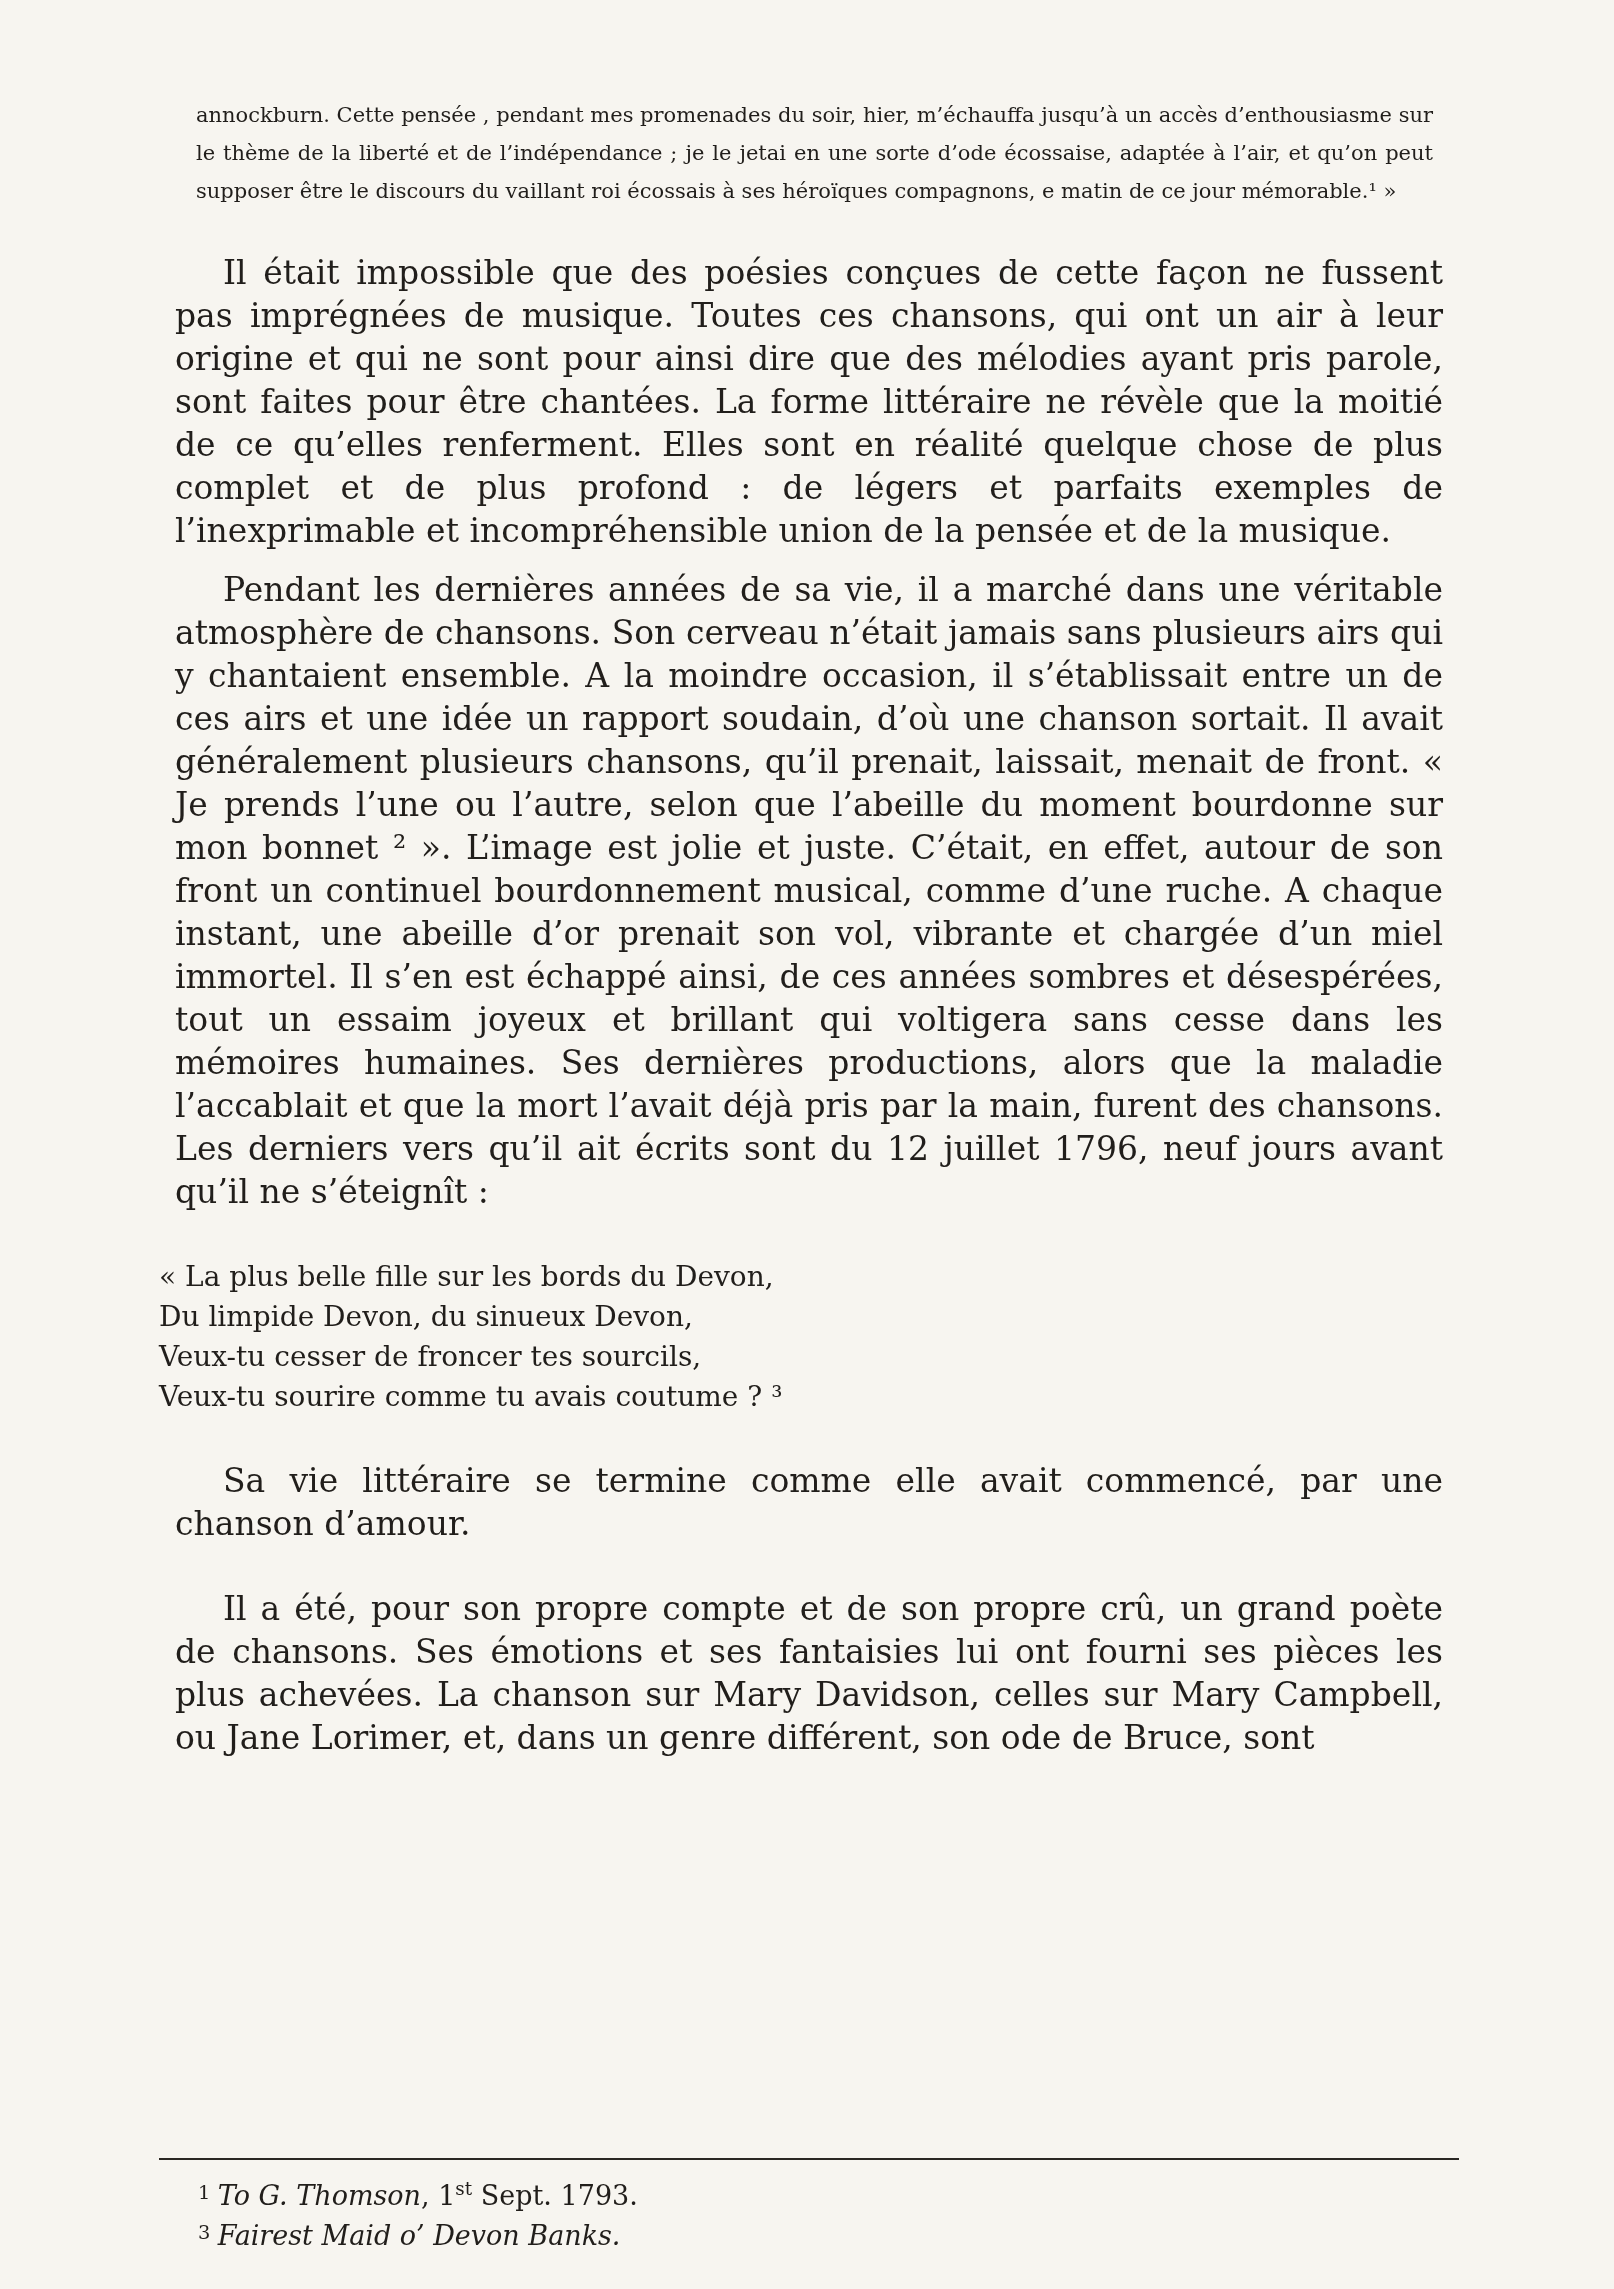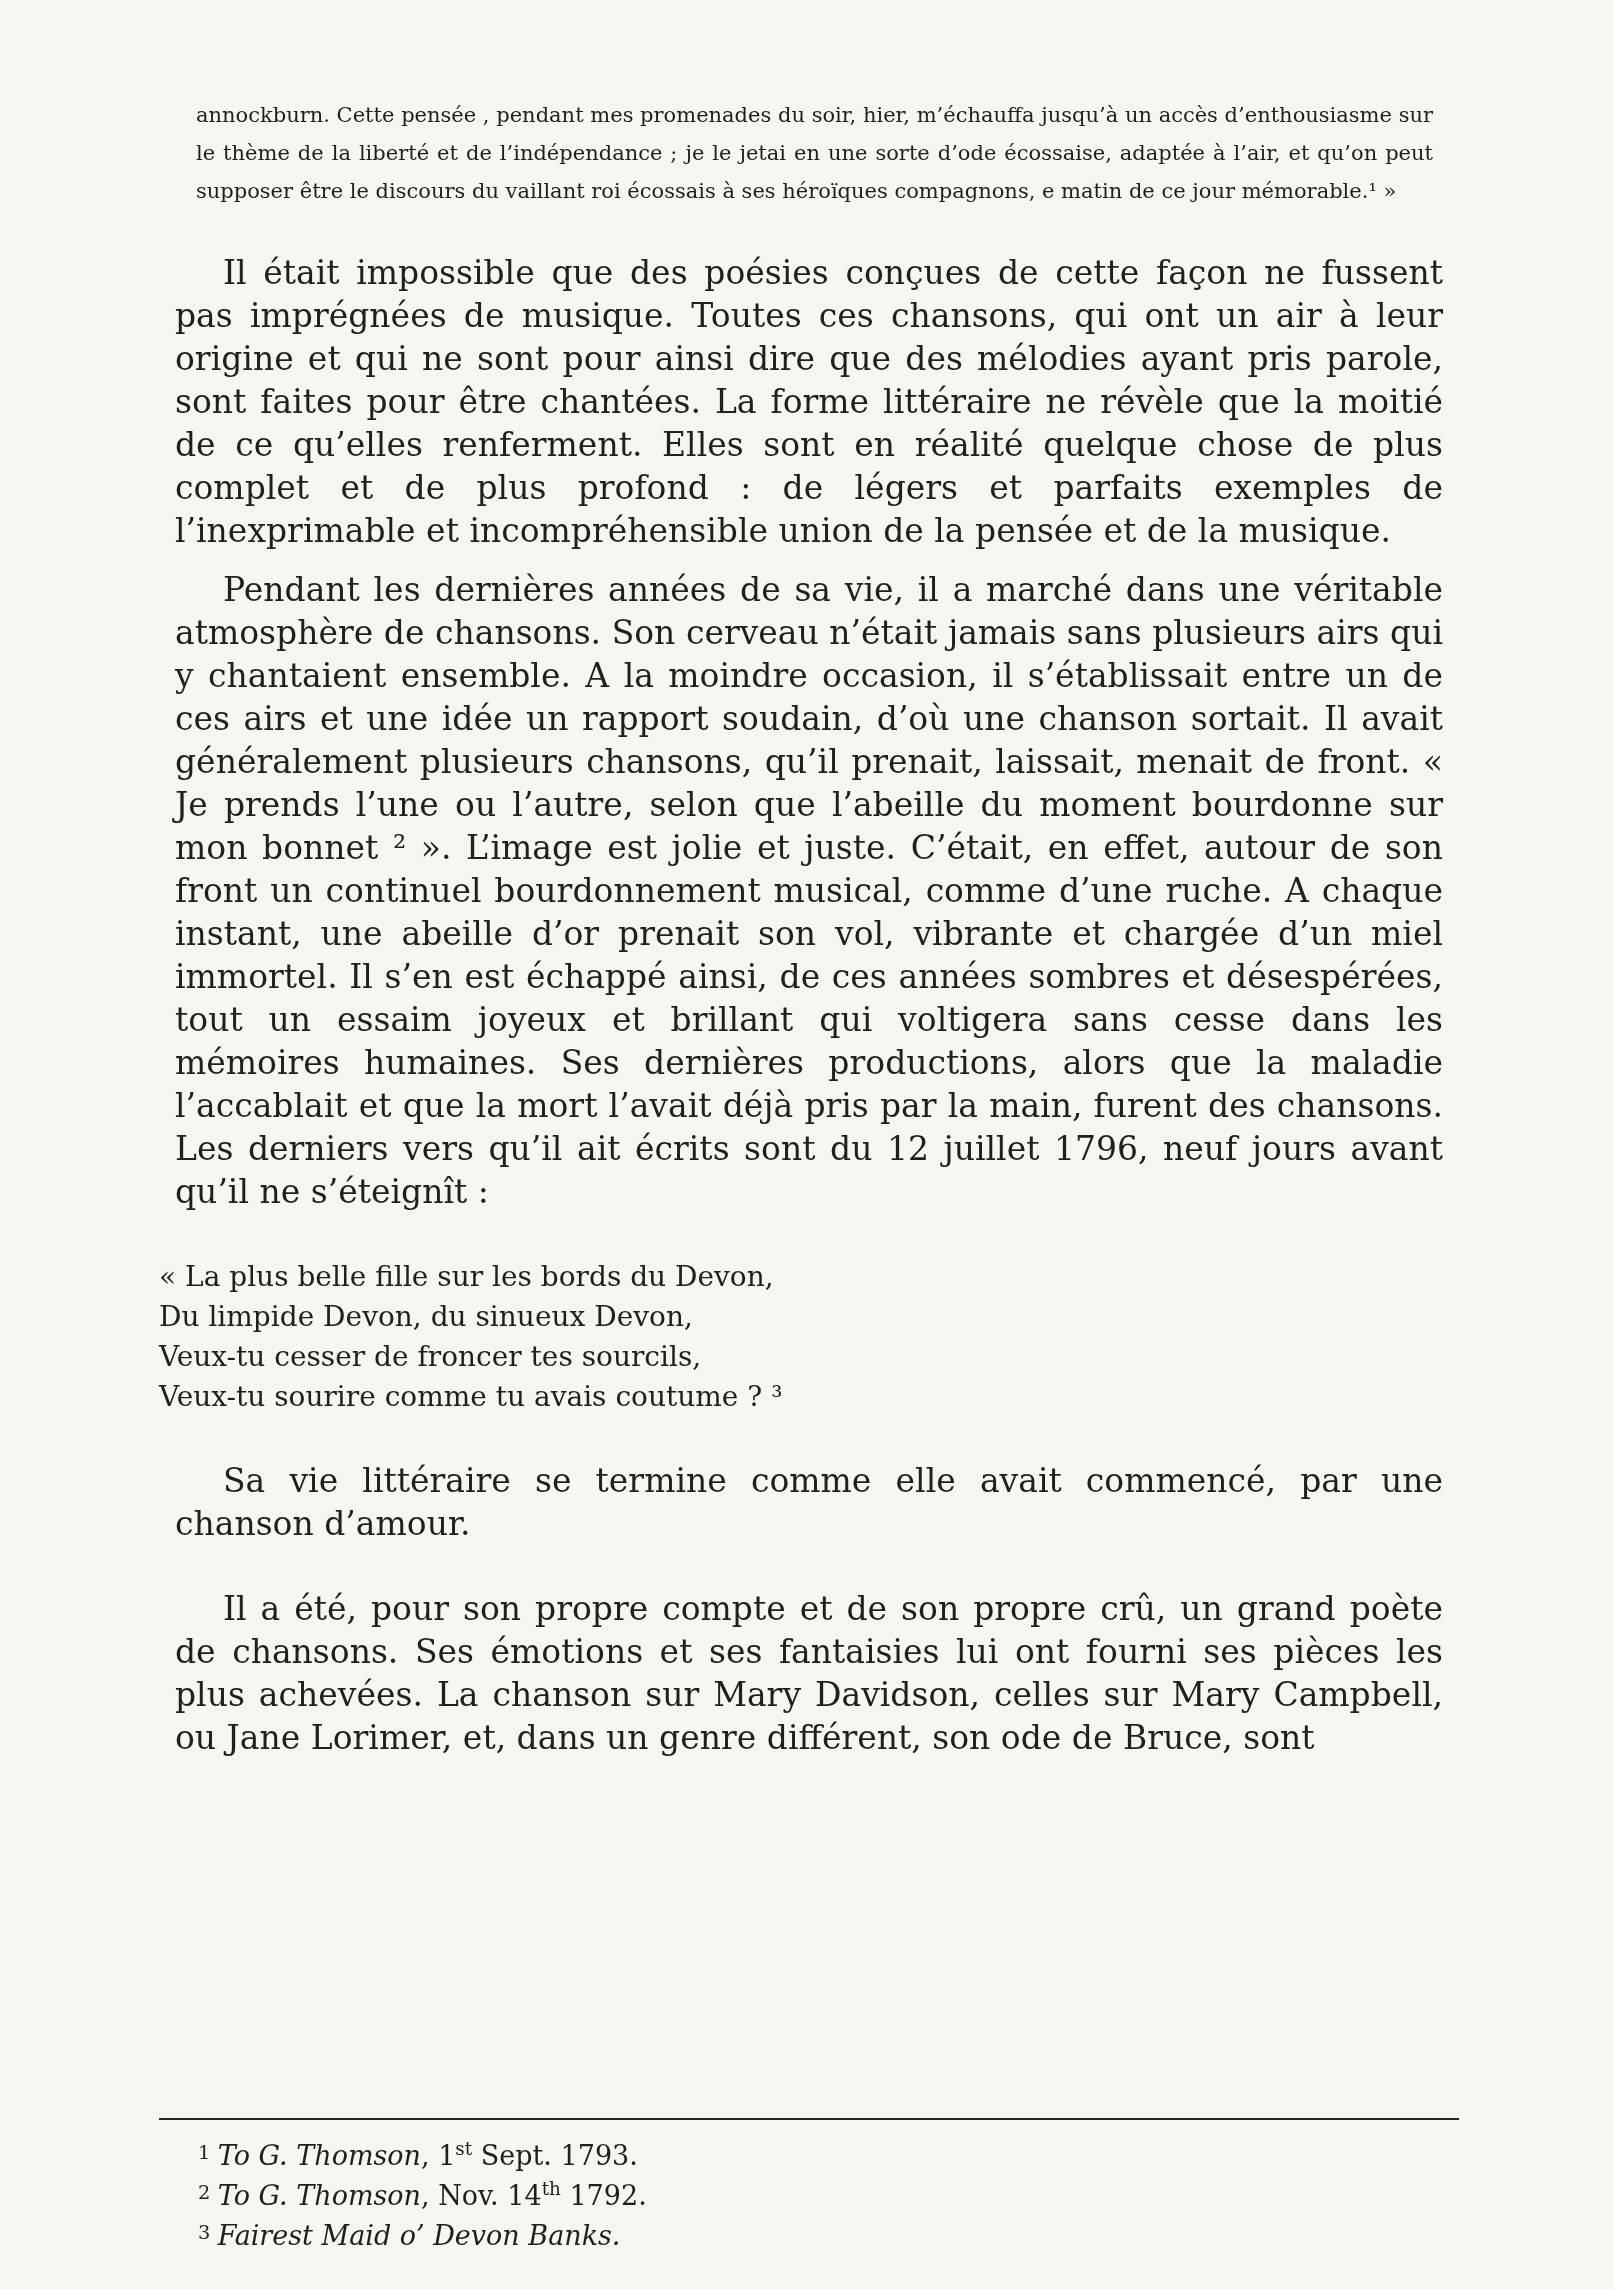--- a/index.html
+++ b/index.html
@@ -92,19 +92,18 @@
 
   <div>
       <p class="para">Sa vie littéraire se termine comme elle avait commencé, par une chanson d’amour.</p>
       <p class="para gap">Il a été, pour son propre compte et de son propre crû, un grand poète de chansons. Ses émotions et ses fantaisies lui ont fourni ses pièces les plus achevées. La chanson sur Mary Davidson, celles sur Mary Campbell, ou Jane Lorimer, et, dans un genre différent, son ode de Bruce, sont</p>
     </div>
 
   <div class="footnote-block">
     <hr class="footnote-rule">
     <div class="footnotes">
         <div><span class="footnote-marker">1</span><span class="it">To G. Thomson</span><span class="">, 1</span><span class="sup">st</span><span class=""> Sept. 1793.</span></div>
-        <div><span class="footnote-marker">2</span><span class="it">To G. Thomson</span><span class="">, Nov. 14</span><span class="sup">th</span><span class=""> 1792.</span></div>
         <div><span class="footnote-marker">3</span><span class="it">Fairest Maid o’ Devon Banks.</span></div>
       </div>
   </div>
 
 </div>
 
 
 </body></html>

